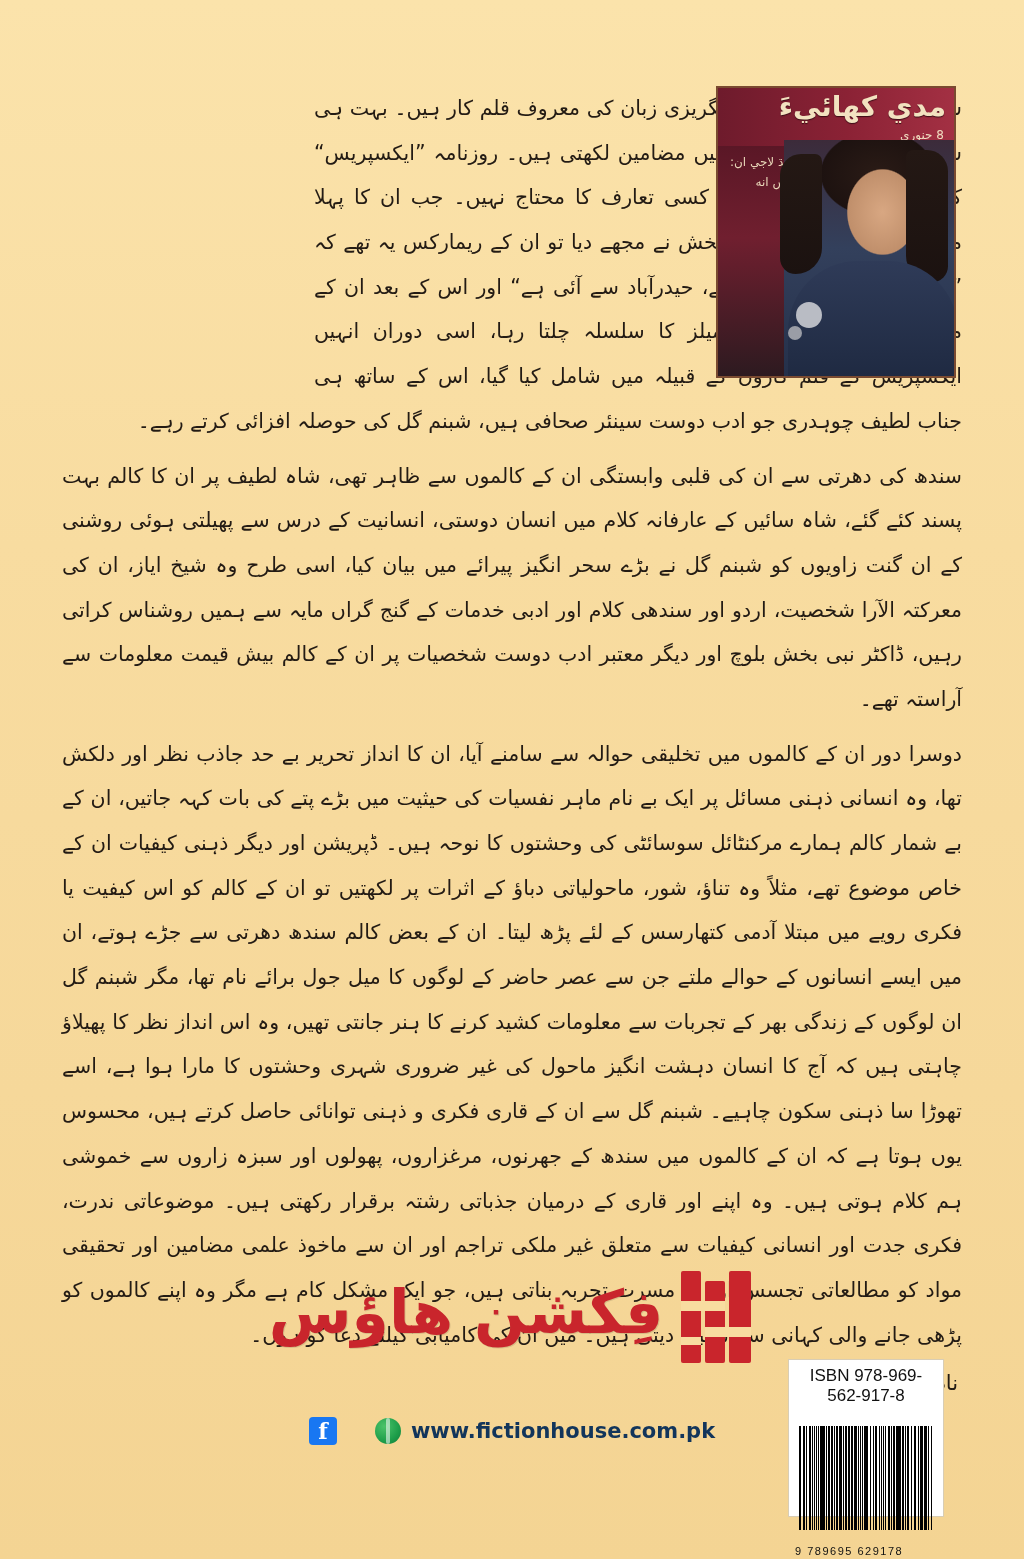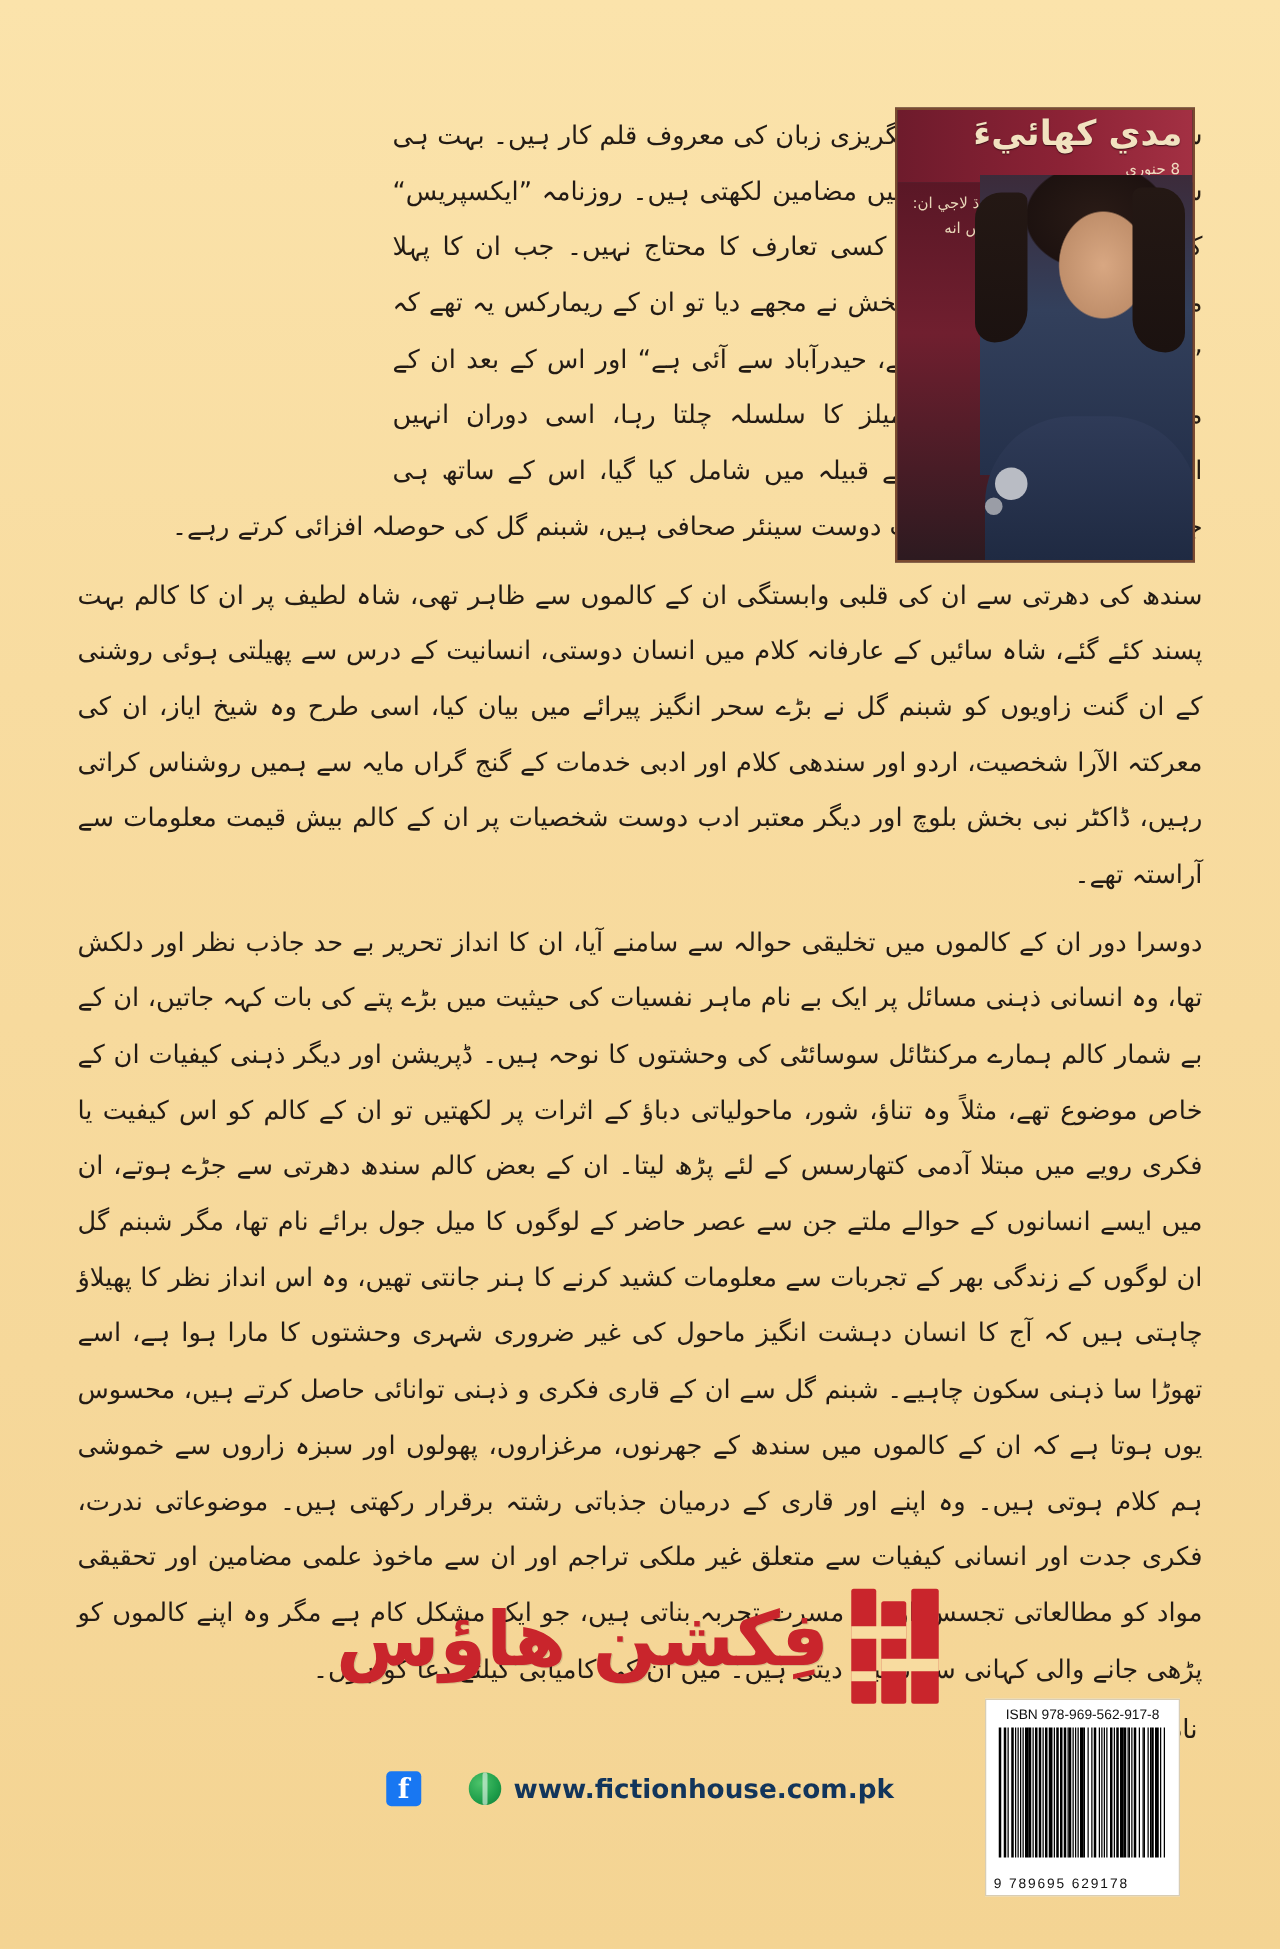--- a/index.html
+++ b/index.html
@@ -22,21 +22,21 @@
     left: 62px;
     top: 86px;
     width: 900px;
     height: 1180px;
   }
   .photo {
     position: absolute;
     right: 6px;
     top: 0;
     width: 240px;
-    height: 364px;
+    height: 292px;
     border: 2px solid #7a4a30;
     background: #3a2630;
     overflow: hidden;
     z-index: 5;
   }
   .photo .banner {
     position: absolute;
     left: 0; top: 0; right: 0; height: 58px;
     background: linear-gradient(90deg,#6e1b2c 0%, #8b2235 55%, #a33043 100%);
   }
@@ -225,25 +225,25 @@
     position: absolute;
     right: 80px;
     bottom: 42px;
     width: 156px;
     height: 158px;
     background: #fff;
     border: 1px solid #d8cdb5;
     padding: 6px 6px 4px 6px;
   }
   .isbn-text {
-    font-size: 11px;
+    font-size: 17px;
     color: #111;
     text-align: center;
     font-family: "Liberation Sans", sans-serif;
-    margin-bottom: 4px;
+    margin-bottom: 20px;
   }
   .bars {
     height: 104px;
     display: flex;
     align-items: stretch;
     gap: 0;
     padding: 0 4px;
   }
   .bars i { display: block; background: #000; height: 100%; }
   .barcode-num {

